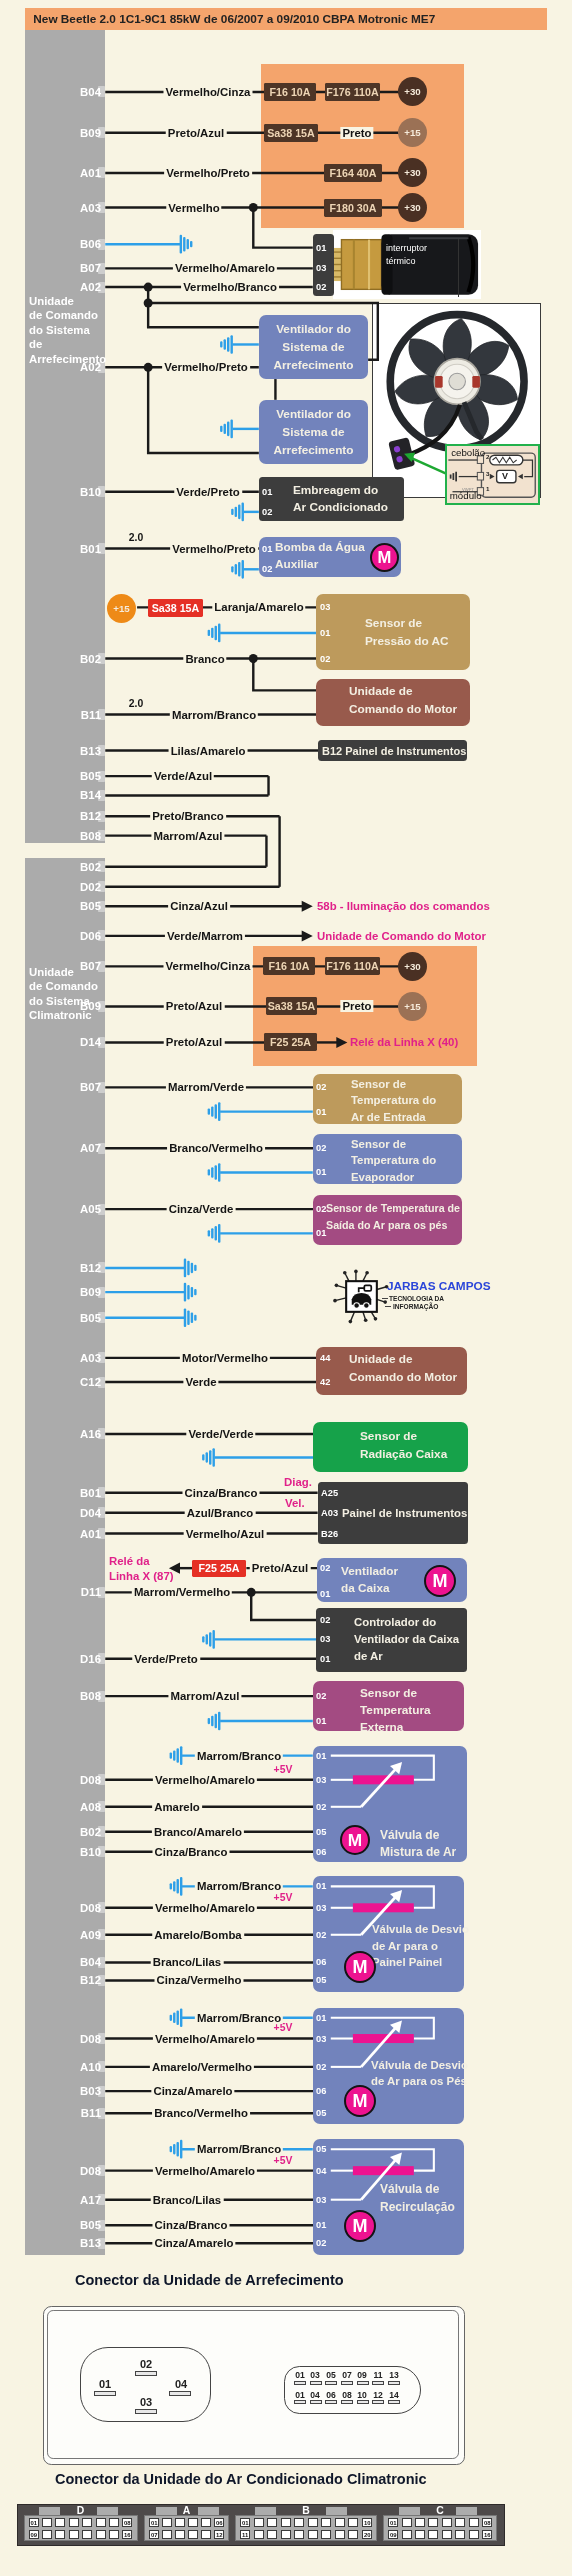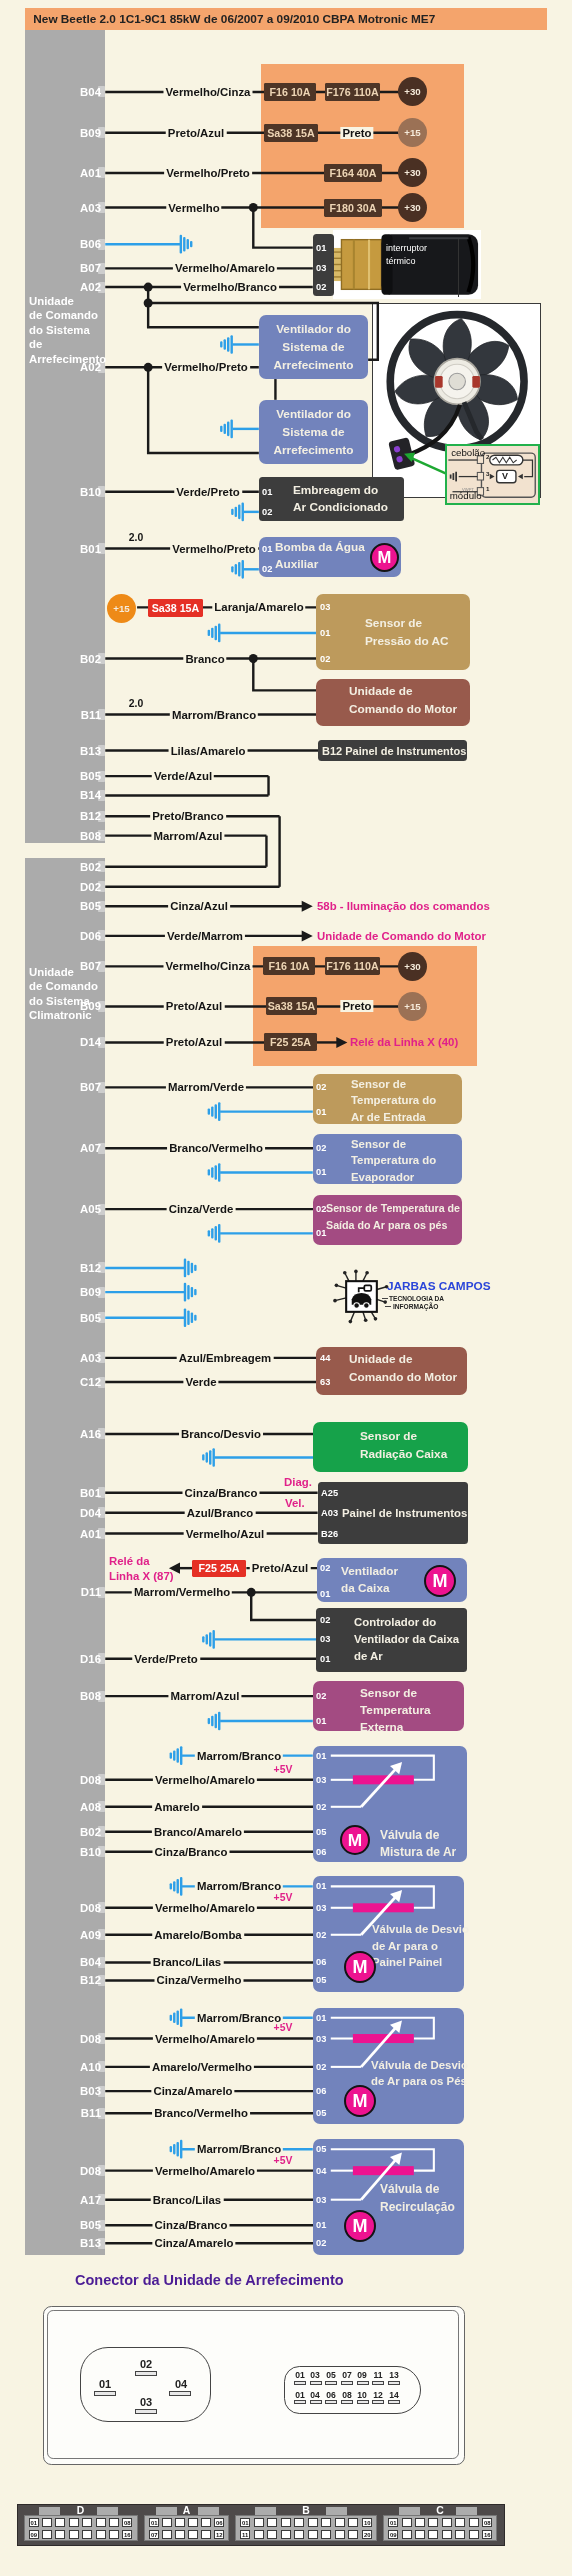--- a/index.html
+++ b/index.html
@@ -1,28 +1,29 @@
 <!DOCTYPE html>
 <html style="font-size:11px"><head>
 <meta charset="utf-8">
 <style>
   html,body{margin:0;padding:0;background:#F8F4E3;}
   #app{position:relative;width:573px;height:2576px;background:#F8F4E3;font-family:"Liberation Sans",sans-serif;overflow:hidden;}
   .titlebar{position:absolute;left:25px;top:8.3px;width:522px;height:22px;background:#F4A46C;color:#222;
     font:600 11.8px/22px "Liberation Sans",sans-serif;padding-left:8.3px;box-sizing:border-box;white-space:nowrap;z-index:3;}
-  .teal-head{position:absolute;color:#4c1d95;font:bold 14.5px "Liberation Sans",sans-serif;white-space:nowrap;z-index:6;}
+  .teal-head{position:absolute;color:#0f172a;font:bold 14.5px "Liberation Sans",sans-serif;white-space:nowrap;z-index:6;}
   #h-conn1{left:75px;top:2272px;}
   #h-conn2{left:55px;top:2471px;}
 </style>
 </head>
 <body>
 
 <div id="app">
   <div class="titlebar" id="title">New Beetle 2.0 1C1-9C1 85kW de 06/2007 a 09/2010 CBPA Motronic ME7</div>
   <div class="teal-head" id="h-conn1">Conector da Unidade de Arrefecimento</div>
+  <div class="teal-head" id="h-conn2">Conector da Unidade do Ar Condicionado Climatronic</div>
 <div style="position: absolute; left: 261px; top: 64px; width: 203px; height: 164px; background: rgb(244, 164, 108); z-index: 1;"></div>
     <div style="position: absolute; left: 253px; top: 946px; width: 224px; height: 120px; background: rgb(244, 164, 108); z-index: 1;"></div>
     <div style="position: absolute; left: 25px; top: 30px; width: 80px; height: 813px; background: rgb(171, 171, 171); z-index: 1;"></div>
     <div style="position: absolute; left: 29px; top: 295px; color: rgb(255, 255, 255); font: bold 11.4px &quot;Liberation Sans&quot;, sans-serif; white-space: nowrap; z-index: 3;">Unidade</div>
     <div style="position: absolute; left: 29px; top: 309px; color: rgb(255, 255, 255); font: bold 11.4px &quot;Liberation Sans&quot;, sans-serif; white-space: nowrap; z-index: 3;">de Comando</div>
     <div style="position: absolute; left: 29px; top: 324px; color: rgb(255, 255, 255); font: bold 11.4px &quot;Liberation Sans&quot;, sans-serif; white-space: nowrap; z-index: 3;">do Sistema</div>
     <div style="position: absolute; left: 29px; top: 338px; color: rgb(255, 255, 255); font: bold 11.4px &quot;Liberation Sans&quot;, sans-serif; white-space: nowrap; z-index: 3;">de</div>
     <div style="position: absolute; left: 29px; top: 353px; color: rgb(255, 255, 255); font: bold 11.4px &quot;Liberation Sans&quot;, sans-serif; white-space: nowrap; z-index: 3;">Arrefecimento</div>
     <div style="position: absolute; left: 25px; top: 858px; width: 80px; height: 1397px; background: rgb(171, 171, 171); z-index: 1;"></div>
     <div style="position: absolute; left: 29px; top: 966px; color: rgb(255, 255, 255); font: bold 11.4px &quot;Liberation Sans&quot;, sans-serif; white-space: nowrap; z-index: 3;">Unidade</div>
@@ -337,23 +338,23 @@
     <div style="position: absolute; transform: translate(-50%, -50%); white-space: nowrap; z-index: 5; font: bold 11.4px &quot;Liberation Sans&quot;, sans-serif; color: rgb(20, 20, 20); background: rgb(248, 244, 227); padding: 0px 2.1px; left: 188px; top: 836px;">Marrom/Azul</div>
     <div style="position: absolute; transform: translate(-50%, -50%); white-space: nowrap; z-index: 5; font: bold 11.4px &quot;Liberation Sans&quot;, sans-serif; color: rgb(20, 20, 20); background: rgb(248, 244, 227); padding: 0px 2.1px; left: 199px; top: 906px;">Cinza/Azul</div>
     <div style="position: absolute; transform: translate(-50%, -50%); white-space: nowrap; z-index: 5; font: bold 11.4px &quot;Liberation Sans&quot;, sans-serif; color: rgb(20, 20, 20); background: rgb(248, 244, 227); padding: 0px 2.1px; left: 205px; top: 936px;">Verde/Marrom</div>
     <div style="position: absolute; transform: translate(-50%, -50%); white-space: nowrap; z-index: 5; font: bold 11.4px &quot;Liberation Sans&quot;, sans-serif; color: rgb(20, 20, 20); background: rgb(248, 244, 227); padding: 0px 2.1px; left: 208px; top: 966px;">Vermelho/Cinza</div>
     <div style="position: absolute; transform: translate(-50%, -50%); white-space: nowrap; z-index: 5; font: bold 11.4px &quot;Liberation Sans&quot;, sans-serif; color: rgb(20, 20, 20); background: rgb(248, 244, 227); padding: 0px 2.1px; left: 194px; top: 1006px;">Preto/Azul</div>
     <div style="position: absolute; transform: translate(-50%, -50%); white-space: nowrap; z-index: 5; font: bold 11.4px &quot;Liberation Sans&quot;, sans-serif; color: rgb(20, 20, 20); background: rgb(248, 244, 227); padding: 0px 2.1px; left: 357px; top: 1006px;">Preto</div>
     <div style="position: absolute; transform: translate(-50%, -50%); white-space: nowrap; z-index: 5; font: bold 11.4px &quot;Liberation Sans&quot;, sans-serif; color: rgb(20, 20, 20); background: rgb(248, 244, 227); padding: 0px 2.1px; left: 194px; top: 1042px;">Preto/Azul</div>
     <div style="position: absolute; transform: translate(-50%, -50%); white-space: nowrap; z-index: 5; font: bold 11.4px &quot;Liberation Sans&quot;, sans-serif; color: rgb(20, 20, 20); background: rgb(248, 244, 227); padding: 0px 2.1px; left: 206px; top: 1087px;">Marrom/Verde</div>
     <div style="position: absolute; transform: translate(-50%, -50%); white-space: nowrap; z-index: 5; font: bold 11.4px &quot;Liberation Sans&quot;, sans-serif; color: rgb(20, 20, 20); background: rgb(248, 244, 227); padding: 0px 2.1px; left: 216px; top: 1148px;">Branco/Vermelho</div>
     <div style="position: absolute; transform: translate(-50%, -50%); white-space: nowrap; z-index: 5; font: bold 11.4px &quot;Liberation Sans&quot;, sans-serif; color: rgb(20, 20, 20); background: rgb(248, 244, 227); padding: 0px 2.1px; left: 201px; top: 1209px;">Cinza/Verde</div>
-    <div style="position: absolute; transform: translate(-50%, -50%); white-space: nowrap; z-index: 5; font: bold 11.4px &quot;Liberation Sans&quot;, sans-serif; color: rgb(20, 20, 20); background: rgb(248, 244, 227); padding: 0px 2.1px; left: 225px; top: 1358px;">Azul/Embreagem</div>
+    <div style="position: absolute; transform: translate(-50%, -50%); white-space: nowrap; z-index: 5; font: bold 11.4px &quot;Liberation Sans&quot;, sans-serif; color: rgb(20, 20, 20); background: rgb(248, 244, 227); padding: 0px 2.1px; left: 225px; top: 1358px;">Motor/Vermelho</div>
     <div style="position: absolute; transform: translate(-50%, -50%); white-space: nowrap; z-index: 5; font: bold 11.4px &quot;Liberation Sans&quot;, sans-serif; color: rgb(20, 20, 20); background: rgb(248, 244, 227); padding: 0px 2.1px; left: 201px; top: 1382px;">Verde</div>
-    <div style="position: absolute; transform: translate(-50%, -50%); white-space: nowrap; z-index: 5; font: bold 11.4px &quot;Liberation Sans&quot;, sans-serif; color: rgb(20, 20, 20); background: rgb(248, 244, 227); padding: 0px 2.1px; left: 221px; top: 1434px;">Branco/Desvio</div>
+    <div style="position: absolute; transform: translate(-50%, -50%); white-space: nowrap; z-index: 5; font: bold 11.4px &quot;Liberation Sans&quot;, sans-serif; color: rgb(20, 20, 20); background: rgb(248, 244, 227); padding: 0px 2.1px; left: 221px; top: 1434px;">Verde/Verde</div>
     <div style="position: absolute; transform: translate(-50%, -50%); white-space: nowrap; z-index: 5; font: bold 11.4px &quot;Liberation Sans&quot;, sans-serif; color: rgb(20, 20, 20); background: rgb(248, 244, 227); padding: 0px 2.1px; left: 221px; top: 1493px;">Cinza/Branco</div>
     <div style="position: absolute; transform: translate(-50%, -50%); white-space: nowrap; z-index: 5; font: bold 11.4px &quot;Liberation Sans&quot;, sans-serif; color: rgb(20, 20, 20); background: rgb(248, 244, 227); padding: 0px 2.1px; left: 220px; top: 1513px;">Azul/Branco</div>
     <div style="position: absolute; transform: translate(-50%, -50%); white-space: nowrap; z-index: 5; font: bold 11.4px &quot;Liberation Sans&quot;, sans-serif; color: rgb(20, 20, 20); background: rgb(248, 244, 227); padding: 0px 2.1px; left: 225px; top: 1534px;">Vermelho/Azul</div>
     <div style="position: absolute; transform: translate(-50%, -50%); white-space: nowrap; z-index: 5; font: bold 11.4px &quot;Liberation Sans&quot;, sans-serif; color: rgb(20, 20, 20); background: rgb(248, 244, 227); padding: 0px 2.1px; left: 280px; top: 1568px;">Preto/Azul</div>
     <div style="position: absolute; transform: translate(-50%, -50%); white-space: nowrap; z-index: 5; font: bold 11.4px &quot;Liberation Sans&quot;, sans-serif; color: rgb(20, 20, 20); background: rgb(248, 244, 227); padding: 0px 2.1px; left: 182px; top: 1592px;">Marrom/Vermelho</div>
     <div style="position: absolute; transform: translate(-50%, -50%); white-space: nowrap; z-index: 5; font: bold 11.4px &quot;Liberation Sans&quot;, sans-serif; color: rgb(20, 20, 20); background: rgb(248, 244, 227); padding: 0px 2.1px; left: 166px; top: 1659px;">Verde/Preto</div>
     <div style="position: absolute; transform: translate(-50%, -50%); white-space: nowrap; z-index: 5; font: bold 11.4px &quot;Liberation Sans&quot;, sans-serif; color: rgb(20, 20, 20); background: rgb(248, 244, 227); padding: 0px 2.1px; left: 205px; top: 1696px;">Marrom/Azul</div>
     <div style="position: absolute; transform: translate(-50%, -50%); white-space: nowrap; z-index: 5; font: bold 11.4px &quot;Liberation Sans&quot;, sans-serif; color: rgb(20, 20, 20); background: rgb(248, 244, 227); padding: 0px 2.1px; left: 205px; top: 1780px;">Vermelho/Amarelo</div>
     <div style="position: absolute; transform: translate(-50%, -50%); white-space: nowrap; z-index: 5; font: bold 10.4px &quot;Liberation Sans&quot;, sans-serif; color: rgb(224, 33, 138); left: 283px; top: 1769px;">+5V</div>
     <div style="position: absolute; transform: translate(-50%, -50%); white-space: nowrap; z-index: 5; font: bold 11.4px &quot;Liberation Sans&quot;, sans-serif; color: rgb(20, 20, 20); background: rgb(248, 244, 227); padding: 0px 2.1px; left: 177px; top: 1807px;">Amarelo</div>
@@ -451,21 +452,21 @@
     <div style="position: absolute; left: 316px; top: 1172px; transform: translateY(-50%); color: rgb(255, 255, 255); font: bold 9.3px &quot;Liberation Sans&quot;, sans-serif; z-index: 4; white-space: nowrap;">01</div>
     <div style="position: absolute; left: 313px; top: 1195px; width: 149px; height: 50px; background: rgb(163, 75, 130); z-index: 3; border-radius: 7px;"></div>
     <div style="position: absolute; top: 1202px; color: rgb(243, 239, 226); z-index: 4; white-space: nowrap; font: bold 10.7px &quot;Liberation Sans&quot;, sans-serif; left: 326px;">Sensor de Temperatura de</div>
     <div style="position: absolute; top: 1219px; color: rgb(243, 239, 226); z-index: 4; white-space: nowrap; font: bold 10.7px &quot;Liberation Sans&quot;, sans-serif; left: 326px;">Saída do Ar para os pés</div>
     <div style="position: absolute; left: 316px; top: 1209px; transform: translateY(-50%); color: rgb(255, 255, 255); font: bold 9.3px &quot;Liberation Sans&quot;, sans-serif; z-index: 4; white-space: nowrap;">02</div>
     <div style="position: absolute; left: 316px; top: 1233px; transform: translateY(-50%); color: rgb(255, 255, 255); font: bold 9.3px &quot;Liberation Sans&quot;, sans-serif; z-index: 4; white-space: nowrap;">01</div>
     <div style="position: absolute; left: 316px; top: 1347px; width: 151px; height: 48px; background: rgb(152, 90, 76); z-index: 3; border-radius: 7px;"></div>
     <div style="position: absolute; top: 1352px; color: rgb(243, 239, 226); z-index: 4; white-space: nowrap; font: bold 11.8px &quot;Liberation Sans&quot;, sans-serif; left: 349px;">Unidade de</div>
     <div style="position: absolute; top: 1370px; color: rgb(243, 239, 226); z-index: 4; white-space: nowrap; font: bold 11.8px &quot;Liberation Sans&quot;, sans-serif; left: 349px;">Comando do Motor</div>
     <div style="position: absolute; left: 320px; top: 1358px; transform: translateY(-50%); color: rgb(255, 255, 255); font: bold 9.3px &quot;Liberation Sans&quot;, sans-serif; z-index: 4; white-space: nowrap;">44</div>
-    <div style="position: absolute; left: 320px; top: 1382px; transform: translateY(-50%); color: rgb(255, 255, 255); font: bold 9.3px &quot;Liberation Sans&quot;, sans-serif; z-index: 4; white-space: nowrap;">63</div>
+    <div style="position: absolute; left: 320px; top: 1382px; transform: translateY(-50%); color: rgb(255, 255, 255); font: bold 9.3px &quot;Liberation Sans&quot;, sans-serif; z-index: 4; white-space: nowrap;">42</div>
     <div style="position: absolute; left: 313px; top: 1422px; width: 155px; height: 50px; background: rgb(22, 162, 74); z-index: 3; border-radius: 7px;"></div>
     <div style="position: absolute; top: 1429px; color: rgb(243, 239, 226); z-index: 4; white-space: nowrap; font: bold 11.8px &quot;Liberation Sans&quot;, sans-serif; left: 360px;">Sensor de</div>
     <div style="position: absolute; top: 1447px; color: rgb(243, 239, 226); z-index: 4; white-space: nowrap; font: bold 11.8px &quot;Liberation Sans&quot;, sans-serif; left: 360px;">Radiação Caixa</div>
     <div style="position: absolute; left: 318px; top: 1482px; width: 150px; height: 62px; background: rgb(61, 61, 61); z-index: 3; border-radius: 3.5px;"></div>
     <div style="position: absolute; top: 1507px; color: rgb(243, 239, 226); z-index: 4; white-space: nowrap; font: bold 11.4px &quot;Liberation Sans&quot;, sans-serif; left: 342px;">Painel de Instrumentos</div>
     <div style="position: absolute; left: 321px; top: 1493px; transform: translateY(-50%); color: rgb(255, 255, 255); font: bold 9.3px &quot;Liberation Sans&quot;, sans-serif; z-index: 4; white-space: nowrap;">A25</div>
     <div style="position: absolute; left: 321px; top: 1513px; transform: translateY(-50%); color: rgb(255, 255, 255); font: bold 9.3px &quot;Liberation Sans&quot;, sans-serif; z-index: 4; white-space: nowrap;">A03</div>
     <div style="position: absolute; left: 321px; top: 1534px; transform: translateY(-50%); color: rgb(255, 255, 255); font: bold 9.3px &quot;Liberation Sans&quot;, sans-serif; z-index: 4; white-space: nowrap;">B26</div>
     <div style="position: absolute; left: 317px; top: 1558px; width: 150px; height: 44px; background: rgb(114, 131, 188); z-index: 3; border-radius: 7px;"></div>
     <div style="position: absolute; top: 1564px; color: rgb(243, 239, 226); z-index: 4; white-space: nowrap; font: bold 11.8px &quot;Liberation Sans&quot;, sans-serif; left: 341px;">Ventilador</div>

